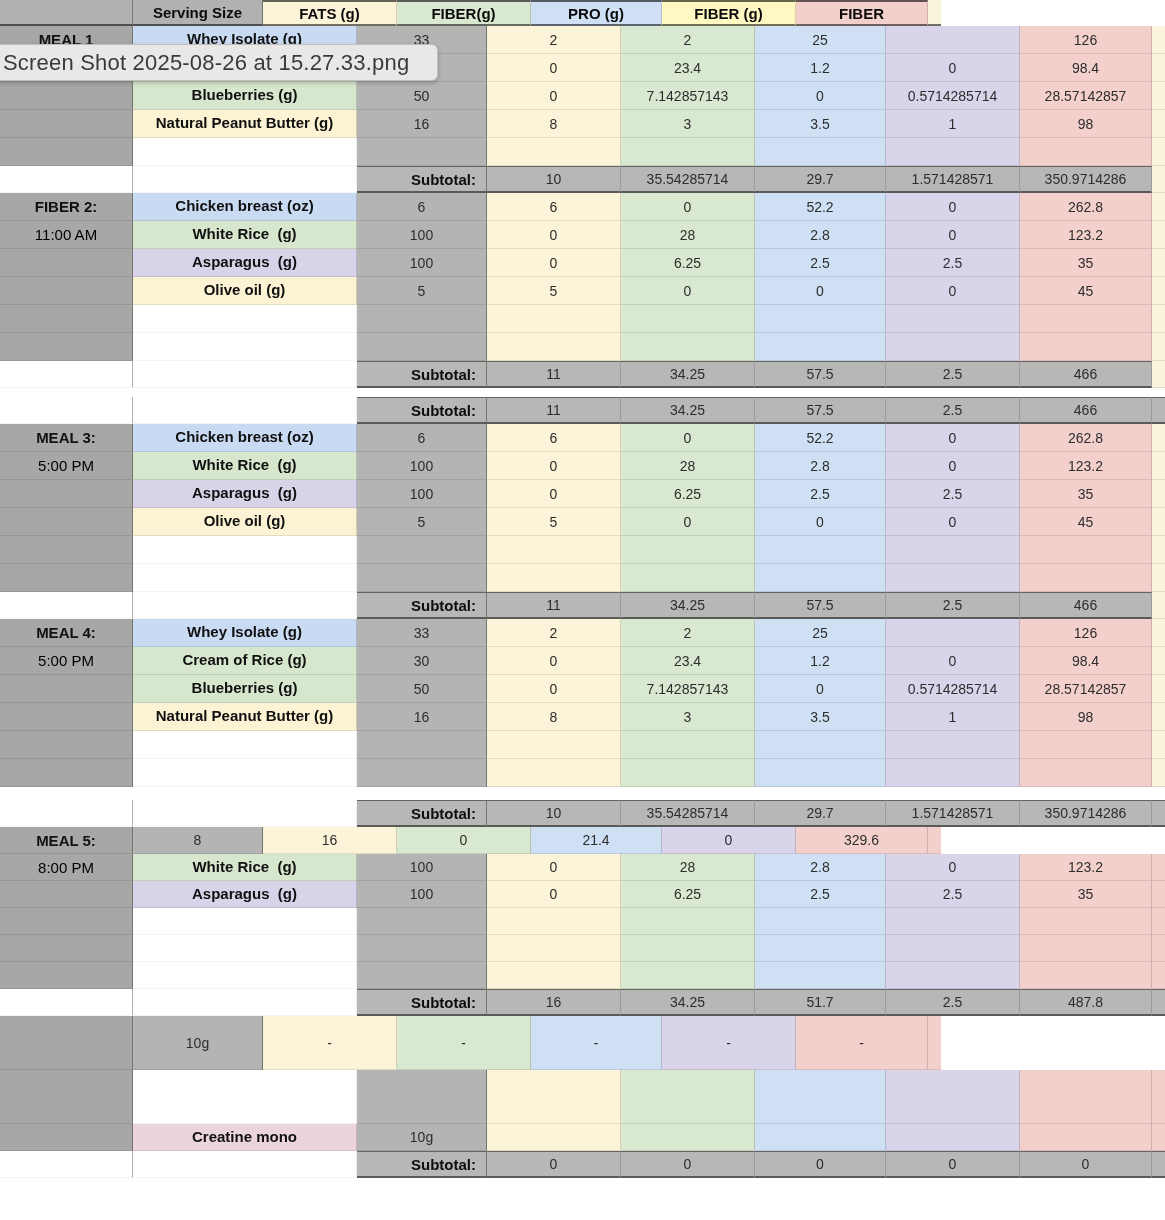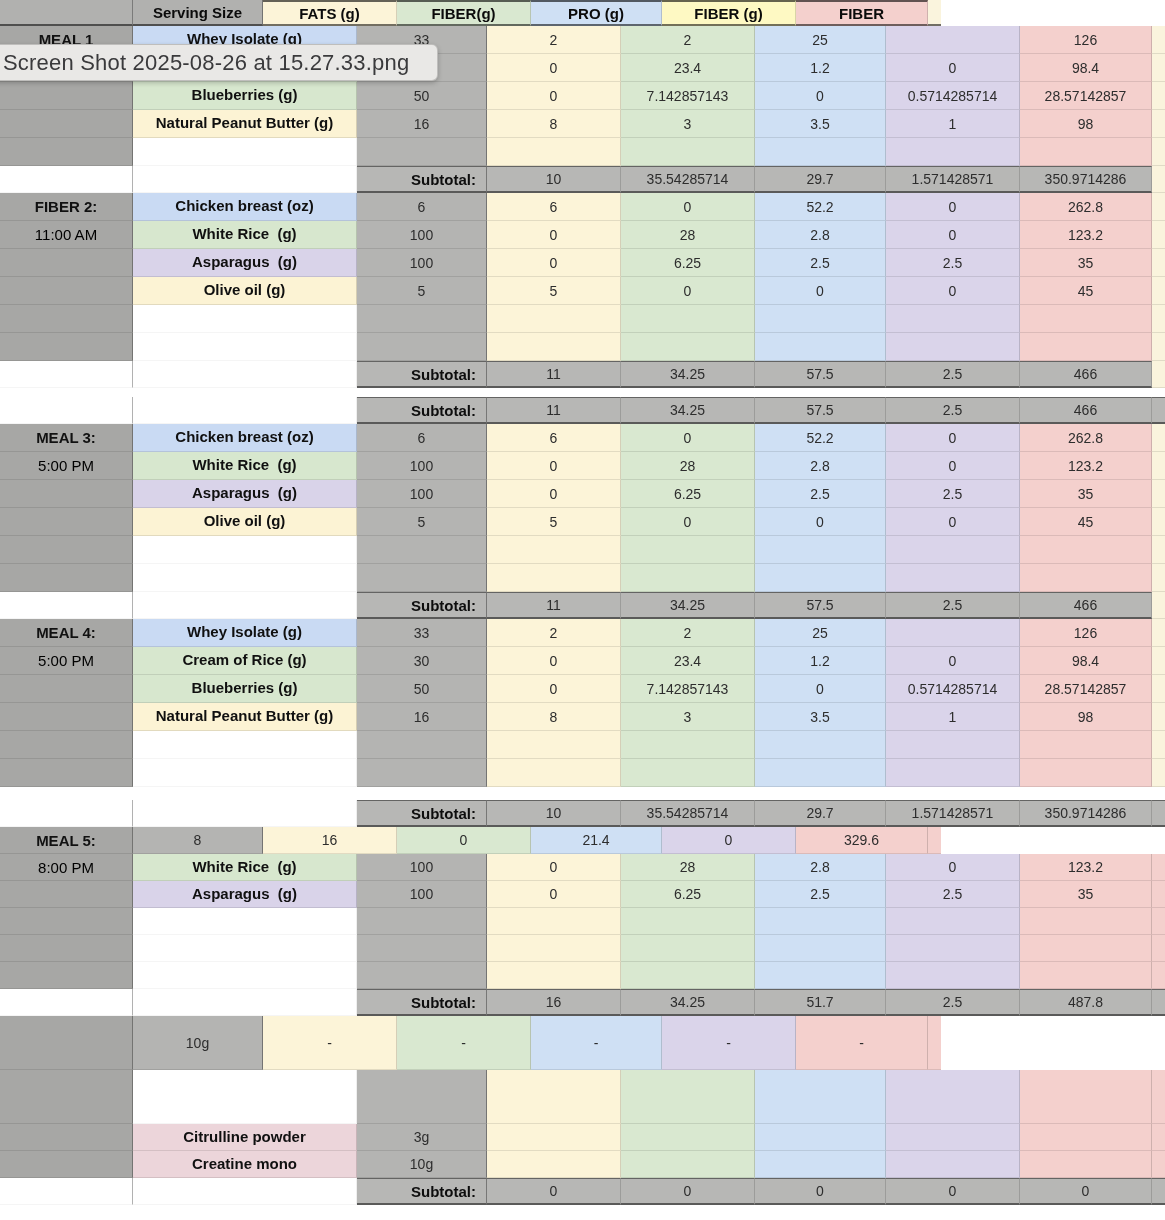--- a/index.html
+++ b/index.html
@@ -456,31 +456,20 @@
         <div class="c cC val" style="width: 130px; background: rgb(180, 180, 178);"></div>
         <div class="c val" style="width: 134px; background: rgb(252, 244, 216);"></div>
         <div class="c val" style="width: 134px; background: rgb(217, 232, 208);"></div>
         <div class="c val" style="width: 131px; background: rgb(207, 224, 244);"></div>
         <div class="c val" style="width: 134px; background: rgb(218, 212, 234);"></div>
         <div class="c val" style="width: 132px; background: rgb(244, 208, 205);"></div>
         <div class="c edge" style="width: 13px; background: rgb(244, 208, 205);"></div>
       </div>
       <div class="row" style="height: 27px;">
         <div class="c a0 time" style="width: 133px; background: rgb(167, 167, 165);"></div>
-        <div class="c food" style="width: 224px; background: rgb(236, 213, 218);">Citrulline powder</div>
-        <div class="c cC val" style="width: 130px; background: rgb(180, 180, 178);">3g</div>
-        <div class="c val" style="width: 134px; background: rgb(252, 244, 216);"></div>
-        <div class="c val" style="width: 134px; background: rgb(217, 232, 208);"></div>
-        <div class="c val" style="width: 131px; background: rgb(207, 224, 244);"></div>
-        <div class="c val" style="width: 134px; background: rgb(218, 212, 234);"></div>
-        <div class="c val" style="width: 132px; background: rgb(244, 208, 205);"></div>
-        <div class="c edge" style="width: 13px; background: rgb(244, 208, 205);"></div>
-      </div>
-      <div class="row" style="height: 27px;">
-        <div class="c a0 time" style="width: 133px; background: rgb(167, 167, 165);"></div>
         <div class="c food" style="width: 224px; background: rgb(236, 213, 218);">Creatine mono</div>
         <div class="c cC val" style="width: 130px; background: rgb(180, 180, 178);">10g</div>
         <div class="c val" style="width: 134px; background: rgb(252, 244, 216);"></div>
         <div class="c val" style="width: 134px; background: rgb(217, 232, 208);"></div>
         <div class="c val" style="width: 131px; background: rgb(207, 224, 244);"></div>
         <div class="c val" style="width: 134px; background: rgb(218, 212, 234);"></div>
         <div class="c val" style="width: 132px; background: rgb(244, 208, 205);"></div>
         <div class="c edge" style="width: 13px; background: rgb(244, 208, 205);"></div>
       </div>
       <div class="row sub-row" style="height: 27px;">

